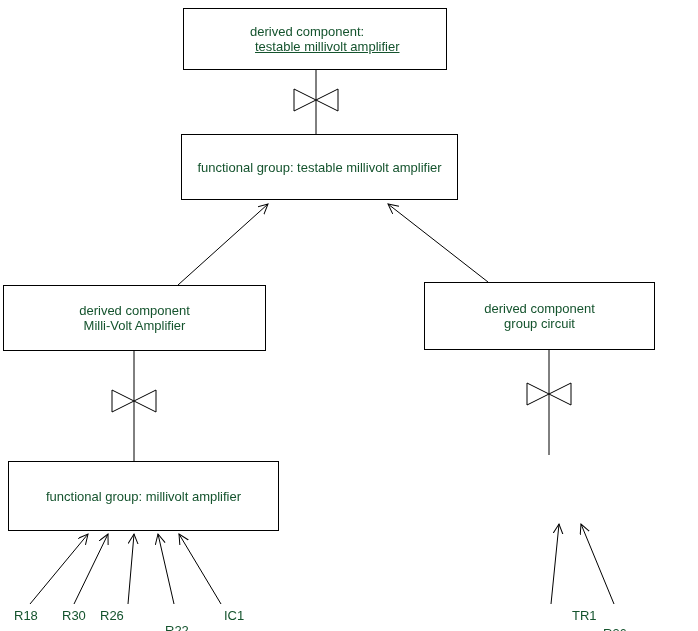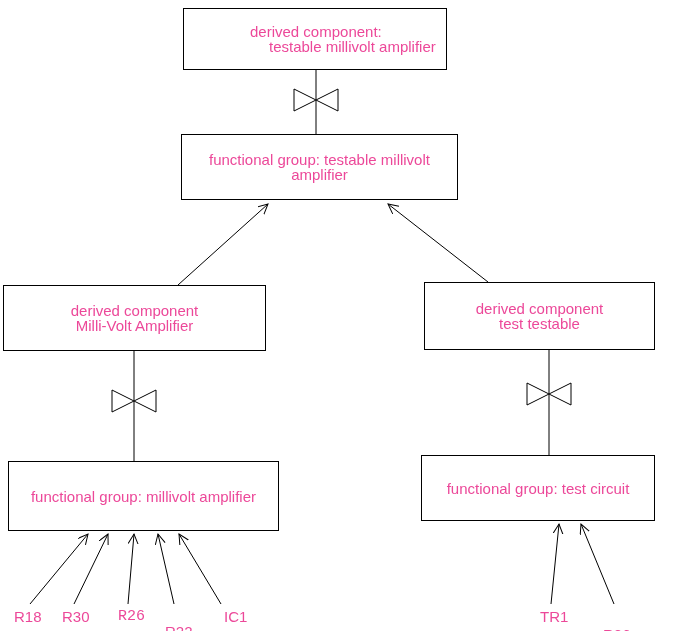--- a/index.html
+++ b/index.html
@@ -2,22 +2,22 @@
 <html><head>
 <meta charset="utf-8">
 <style>
   html,body { margin:0; padding:0; background:#ffffff; }
   .canvas {
     position:relative;
     width:698px;
     height:631px;
     background:#ffffff;
     font-family:"Liberation Sans", sans-serif;
-    font-size:15px;
-    color:#ec4899;
+    font-size:13px;
+    color:#14532d;
     overflow:hidden;
   }
   .overlay {
     position:absolute;
     left:0; top:0;
     width:698px; height:631px;
   }
   .box {
     position:absolute;
     border:1px solid #000000;
@@ -72,47 +72,44 @@
     <line x1="128" y1="604" x2="134" y2="534" stroke="#000000" stroke-width="1" marker-end="url(#arrow-open)"></line>
     <line x1="174" y1="604" x2="158" y2="534" stroke="#000000" stroke-width="1" marker-end="url(#arrow-open)"></line>
     <line x1="221" y1="604" x2="179" y2="534" stroke="#000000" stroke-width="1" marker-end="url(#arrow-open)"></line>
 
     <line x1="551" y1="604" x2="559" y2="524" stroke="#000000" stroke-width="1" marker-end="url(#arrow-open)"></line>
     <line x1="614" y1="604" x2="581" y2="524" stroke="#000000" stroke-width="1" marker-end="url(#arrow-open)"></line>
   </svg>
 
   <div class="box leftpad" style="left:183px; top:8px; width:264px; height:62px; padding-left:66px;">
     <div>derived component:</div>
-    <div style="margin-left:19px;">testable millivolt amplifier</div>
+    <div style="margin-left:5px;text-decoration:underline;">testable millivolt amplifier</div>
   </div>
 
   <div class="box center" style="left:181px; top:134px; width:277px; height:66px;">
     <div>functional group: testable millivolt amplifier</div>
   </div>
 
   <div class="box center" style="left:3px; top:285px; width:263px; height:66px;">
     <div>derived component</div>
     <div>Milli-Volt Amplifier</div>
   </div>
 
   <div class="box center" style="left:424px; top:282px; width:231px; height:68px;">
     <div>derived component</div>
-    <div>test testable</div>
+    <div>group circuit</div>
   </div>
 
   <div class="box center" style="left:8px; top:461px; width:271px; height:70px;">
     <div>functional group: millivolt amplifier</div>
   </div>
 
-  <div class="box center" style="left:421px; top:455px; width:234px; height:66px;">
-    <div>functional group: test circuit</div>
-  </div>
 
   <span class="leaf" style="left:14px;  top:608px;">R18</span>
   <span class="leaf" style="left:62px;  top:608px;">R30</span>
-  <span class="leaf" style="left:118px; top:608px;font-family:Liberation Mono, monospace;">R26</span>
+  <span class="leaf" style="left:100px; top:608px;">R26</span>
   <span class="leaf" style="left:165px; top:623px;">R22</span>
   <span class="leaf" style="left:224px; top:608px;">IC1</span>
 
-  <span class="leaf" style="left:540px; top:608px;">TR1</span>
+  <span class="leaf" style="left:572px; top:608px;">TR1</span>
   <span class="leaf" style="left:603px; top:626px;">R36</span>
 
 </div>
 
 </body></html>

